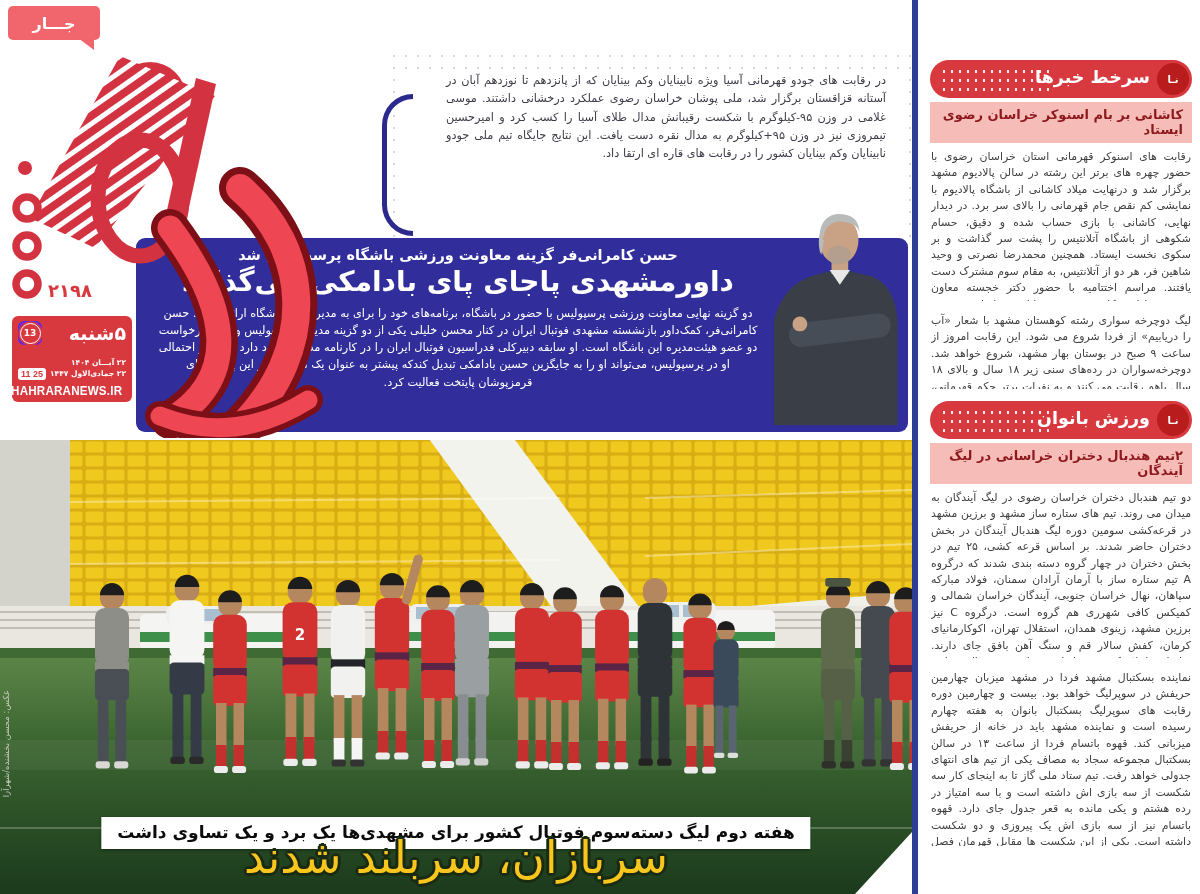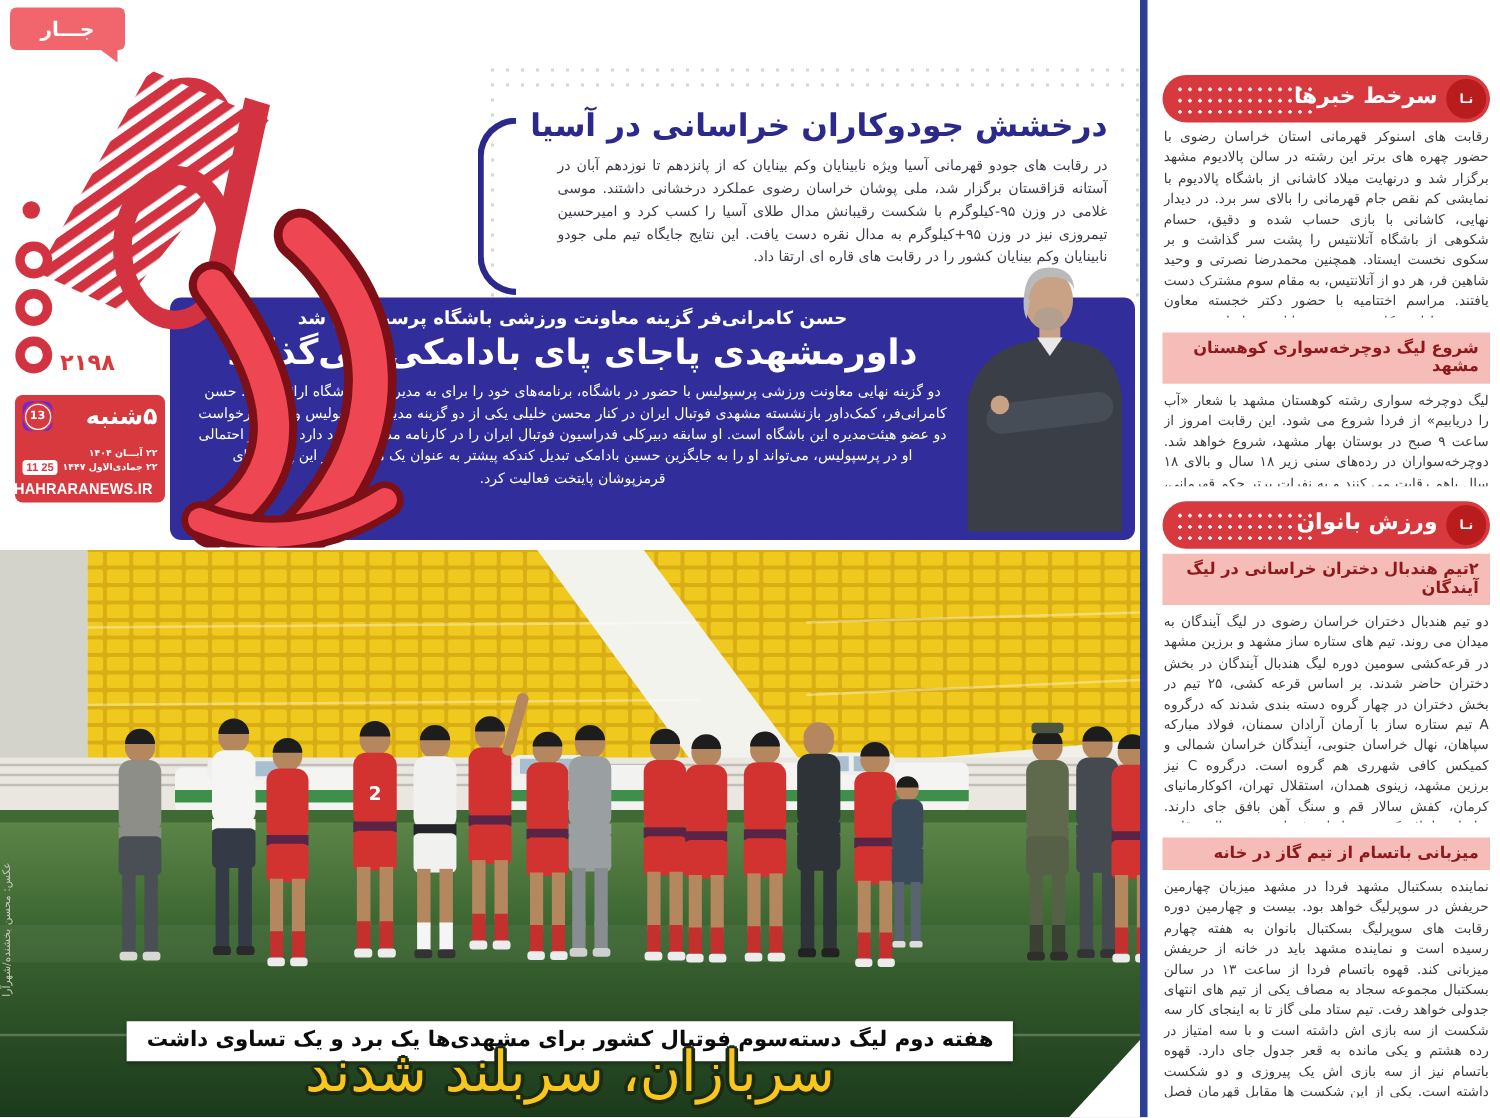--- a/index.html
+++ b/index.html
@@ -147,21 +147,20 @@
         <div>۲۲ آبـــان ۱۴۰۴</div>
         <div>۲۲ جمادی‌الاول ۱۴۴۷</div>
       </div>
       <div class="db-pages">25 11</div>
     </div>
     <div class="db-url">SHAHRARANEWS.IR</div>
   </div>
 
   <div class="judo-card">
     <div class="judo-bracket"></div>
-    <h2 class="judo-title">درخشش جودوکاران خراسانی در آسیا</h2>
     <p class="judo-body">در رقابت های جودو قهرمانی آسیا ویژه نابینایان وکم بینایان که از پانزدهم تا نوزدهم آبان در آستانه قزاقستان برگزار شد، ملی پوشان خراسان رضوی عملکرد درخشانی داشتند. موسی غلامی در وزن ۹۵-کیلوگرم با شکست رقیبانش مدال طلای آسیا را کسب کرد و امیرحسین تیمروزی نیز در وزن ۹۵+کیلوگرم به مدال نقره دست یافت. این نتایج جایگاه تیم ملی جودو نابینایان وکم بینایان کشور را در رقابت های قاره ای ارتقا داد.</p>
   </div>
 
   <div class="blue-card">
     <div class="bc-text">
       <div class="bc-kicker">حسن کامرانی‌فر گزینه معاونت ورزشی باشگاه پرسپولیس شد</div>
       <h1 class="bc-title">داورمشهدی پاجای پای بادامکی می‌گذارد</h1>
       <p class="bc-body">دو گزینه نهایی معاونت ورزشی پرسپولیس با حضور در باشگاه، برنامه‌های خود را برای به مدیران این باشگاه ارائه کردند. حسن کامرانی‌فر، کمک‌داور بازنشسته مشهدی فوتبال ایران در کنار محسن خلیلی یکی از دو گزینه مدیران پرسپولیس و مورد درخواست دو عضو هیئت‌مدیره این باشگاه است. او سابقه دبیرکلی فدراسیون فوتبال ایران را در کارنامه مدیریتی خود دارد و حضور احتمالی او در پرسپولیس، می‌تواند او را به جایگزین حسین بادامکی تبدیل کندکه پیشتر به عنوان یک مشهدی در این پست برای قرمزپوشان پایتخت فعالیت کرد.</p>
     </div>
     <svg class="bc-photo" viewBox="0 0 170 235">
@@ -287,30 +286,29 @@
     <div class="big-title">سربازان، سربلند شدند</div>
   </div>
 
   <aside class="right-col">
 
     <div class="sec-head">
       <div class="sh-circle">نـا</div>
       <div class="sh-title">سرخط خبرها</div>
       <div class="sh-dots"></div>
     </div>
+    <div class="sub-bar">کاشانی بر بام اسنوکر خراسان رضوی ایستاد</div>
     <p class="col-body b-snooker">رقابت های اسنوکر قهرمانی استان خراسان رضوی با حضور چهره های برتر این رشته در سالن پالادیوم مشهد برگزار شد و درنهایت میلاد کاشانی از باشگاه پالادیوم با نمایشی کم نقص جام قهرمانی را بالای سر برد. در دیدار نهایی، کاشانی با بازی حساب شده و دقیق، حسام شکوهی از باشگاه آتلانتیس را پشت سر گذاشت و بر سکوی نخست ایستاد. همچنین محمدرضا نصرتی و وحید شاهین فر، هر دو از آتلانتیس، به مقام سوم مشترک دست یافتند. مراسم اختتامیه با حضور دکتر خجسته معاون ورزشی اداره کل ورزش وجوانان خراسان رضوی، محمدزاده رئیس هیئت استان و جمعی از پیشکسوتان برگزار شد. درپایان، از برترین ها با اهدای جام، مدال، لوح افتخار و جوایز نقدی قدردانی شد.</p>
 
-    <div class="sub-bar">شروع لیگ دوچرخه‌سواری کوهستان مشهد</div>
     <p class="col-body b-cycling">لیگ دوچرخه سواری رشته کوهستان مشهد با شعار «آب را دریابیم» از فردا شروع می شود. این رقابت امروز از ساعت ۹ صبح در بوستان بهار مشهد، شروع خواهد شد. دوچرخه‌سواران در رده‌های سنی زیر ۱۸ سال و بالای ۱۸ سال باهم رقابت می کنند و به نفرات برتر حکم قهرمانی، مدال و جوایز ارزنده اهدا می‌شود.</p>
 
     <div class="sec-head second">
       <div class="sh-circle">نـا</div>
       <div class="sh-title">ورزش بانوان</div>
       <div class="sh-dots"></div>
     </div>
     <div class="sub-bar">۲تیم هندبال دختران خراسانی در لیگ آیندگان</div>
     <p class="col-body b-handball">دو تیم هندبال دختران خراسان رضوی در لیگ آیندگان به میدان می روند. تیم های ستاره ساز مشهد و برزین مشهد در قرعه‌کشی سومین دوره لیگ هندبال آیندگان در بخش دختران حاضر شدند. بر اساس قرعه کشی، ۲۵ تیم در بخش دختران در چهار گروه دسته بندی شدند که درگروه A تیم ستاره ساز با آرمان آرادان سمنان، فولاد مبارکه سپاهان، نهال خراسان جنوبی، آیندگان خراسان شمالی و کمیکس کافی شهرری هم گروه است. درگروه C نیز برزین مشهد، زینوی همدان، استقلال تهران، اکوکارمانیای کرمان، کفش سالار قم و سنگ آهن بافق جای دارند. براساس اعلام کمیته مسابقات فدراسیون هندبال، رقابت های مرحله گروهی لیگ هندبال آیندگان از اواخر آبان آغاز می شود. تاریخ و میزبانان این رقابت ها به زودی اعلام می شود.</p>
 
-    <div class="sub-bar">میزبانی باتسام از تیم گاز در خانه</div>
     <p class="col-body b-basketball">نماینده بسکتبال مشهد فردا در مشهد میزبان چهارمین حریفش در سوپرلیگ خواهد بود. بیست و چهارمین دوره رقابت های سوپرلیگ بسکتبال بانوان به هفته چهارم رسیده است و نماینده مشهد باید در خانه از حریفش میزبانی کند. قهوه باتسام فردا از ساعت ۱۳ در سالن بسکتبال مجموعه سجاد به مصاف یکی از تیم های انتهای جدولی خواهد رفت. تیم ستاد ملی گاز تا به اینجای کار سه شکست از سه بازی اش داشته است و با سه امتیاز در رده هشتم و یکی مانده به قعر جدول جای دارد. قهوه باتسام نیز از سه بازی اش یک پیروزی و دو شکست داشته است. یکی از این شکست ها مقابل قهرمان فصل پیش بود، اما شکست دیگر با نتیجه نزدیک رقم خورد و حتی می توانست منجر به پیروزی مشهدی های لیگ شود.</p>
 
   </aside>
 </div>
 
 </body></html>

